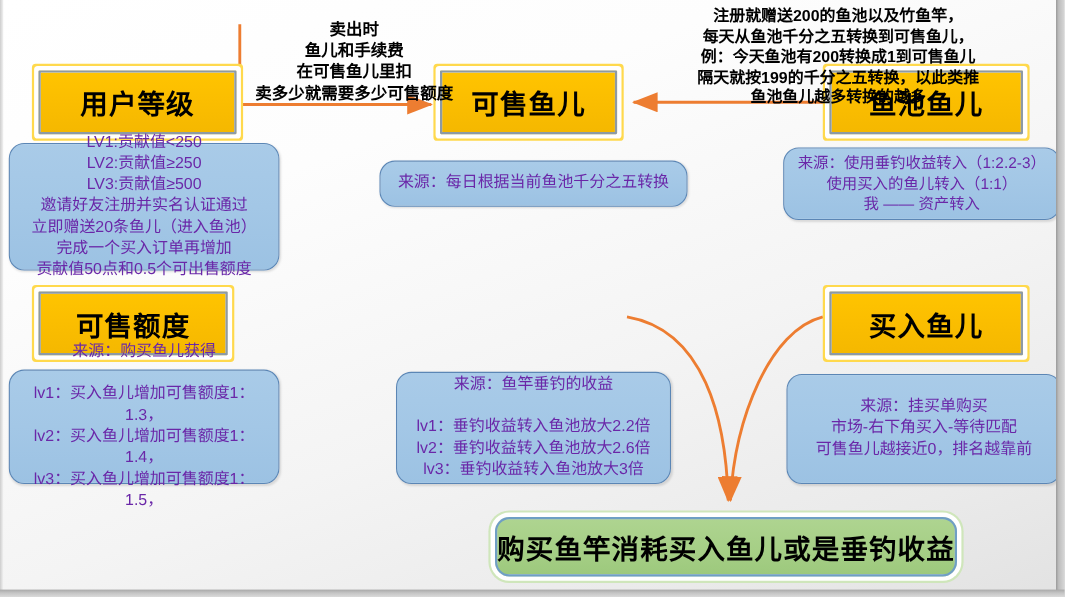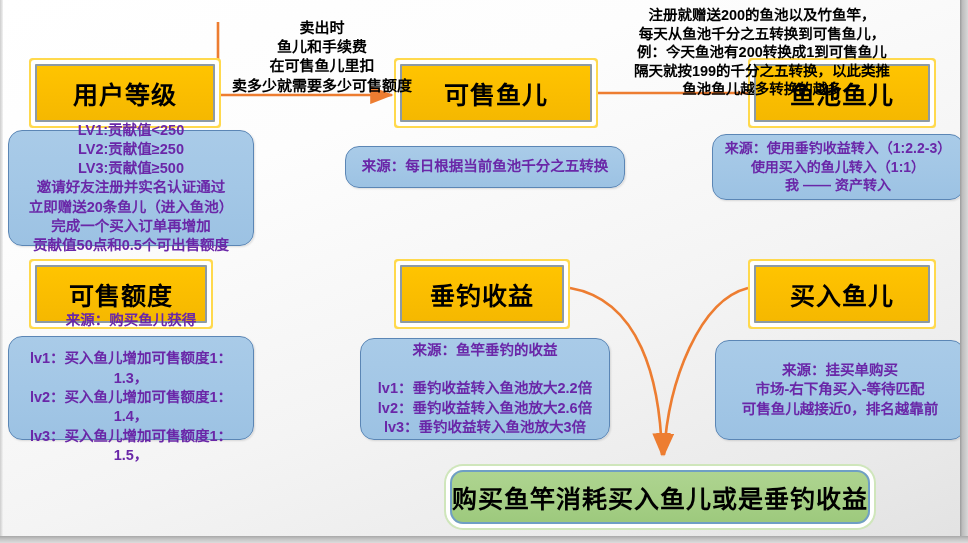--- a/index.html
+++ b/index.html
@@ -72,21 +72,21 @@
     font-weight: bold;
     letter-spacing: 1px;
   }
 
   
   .node.info {
     background: linear-gradient(to bottom, #a9cbe8 0%, #a3c7e6 50%, #9cc2e3 100%);
     border: 1px solid #5b86b5;
     border-radius: 14px;
     color: #6a27a8;
-    font-weight: bold;
+    font-weight: normal;
     box-shadow: 1px 1px 2px rgba(0,0,0,0.12);
   }
 
   
   .annot {
     position: absolute;
     color: #000000;
     font-weight: bold;
     text-align: center;
     line-height: 1.28;
@@ -99,21 +99,21 @@
     box-sizing: border-box;
     line-height: 1.33;
     white-space: pre-line;
   }
   .info .inner.left-rows {
     text-align: center;
   }
 
   
   #n-user-level   { left: 35px;  top: 64px;  width: 180px; height: 58px; font-size: 25px; }
-  #n-sellable-fish{ left: 400px; top: 64px;  width: 192px; height: 58px; font-size: 25px; }
+  #n-sellable-fish{ left: 400px; top: 64px;  width: 161px; height: 58px; font-size: 25px; }
   #n-pond-fish    { left: 754px; top: 64px;  width: 176px; height: 58px; font-size: 25px; }
   #n-sell-quota   { left: 35px;  top: 265px; width: 172px; height: 58px; font-size: 25px; }
   #n-fishing-gain { left: 400px; top: 265px; width: 164px; height: 58px; font-size: 25px; }
   #n-bought-fish  { left: 754px; top: 265px; width: 176px; height: 58px; font-size: 25px; justify-content: center; }
   #n-result       { left: 450px; top: 470px; width: 420px; height: 54px; font-size: 25px; }
 
   #i-user-level   { left: 8px;   top: 130px; width: 246px; height: 116px; font-size: 14.5px; }
   #i-sellable     { left: 345px; top: 146px; width: 280px; height: 42px;  font-size: 14.5px; }
   #i-pond         { left: 712px; top: 134px; width: 252px; height: 66px;  font-size: 14px; }
   #i-quota        { left: 8px;   top: 336px; width: 246px; height: 104px; font-size: 14.5px; }
@@ -160,23 +160,20 @@
   </div>
 
   <div class="node title" id="n-pond-fish">
     <span>鱼池鱼儿</span>
   </div>
 
   <div class="node title" id="n-sell-quota">
     <span>可售额度</span>
   </div>
 
-  <div class="node title" id="n-fishing-gain">
-    <span>垂钓收益</span>
-  </div>
 
   <div class="node title" id="n-bought-fish">
     <span>买入鱼儿</span>
   </div>
 
   <div class="node result" id="n-result">
     <span>购买鱼竿消耗买入鱼儿或是垂钓收益</span>
   </div>
 
   <div class="node info" id="i-user-level">

